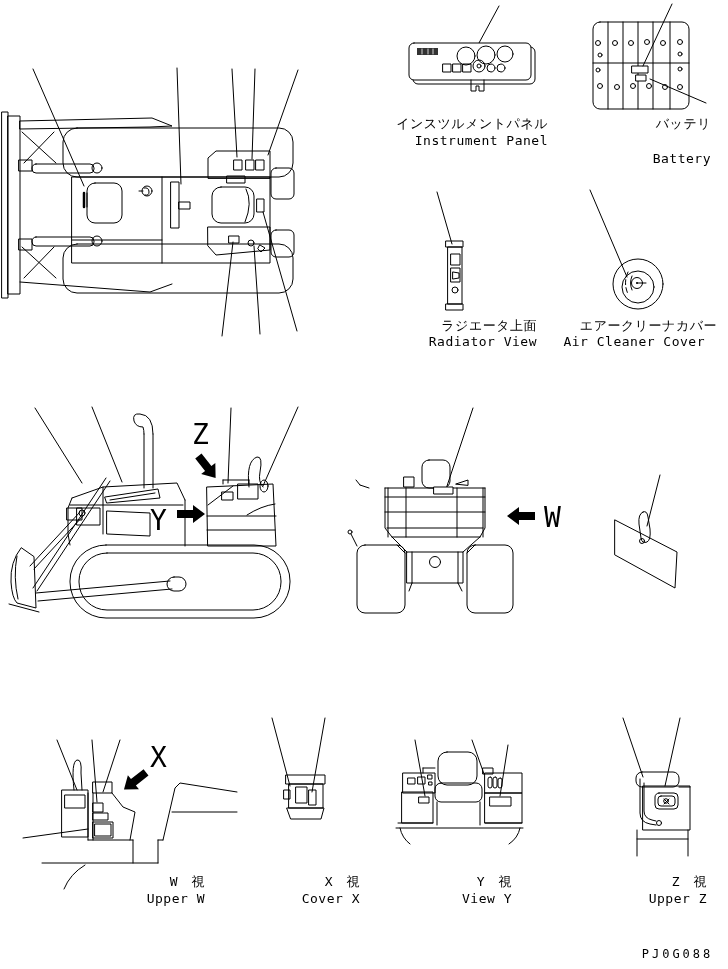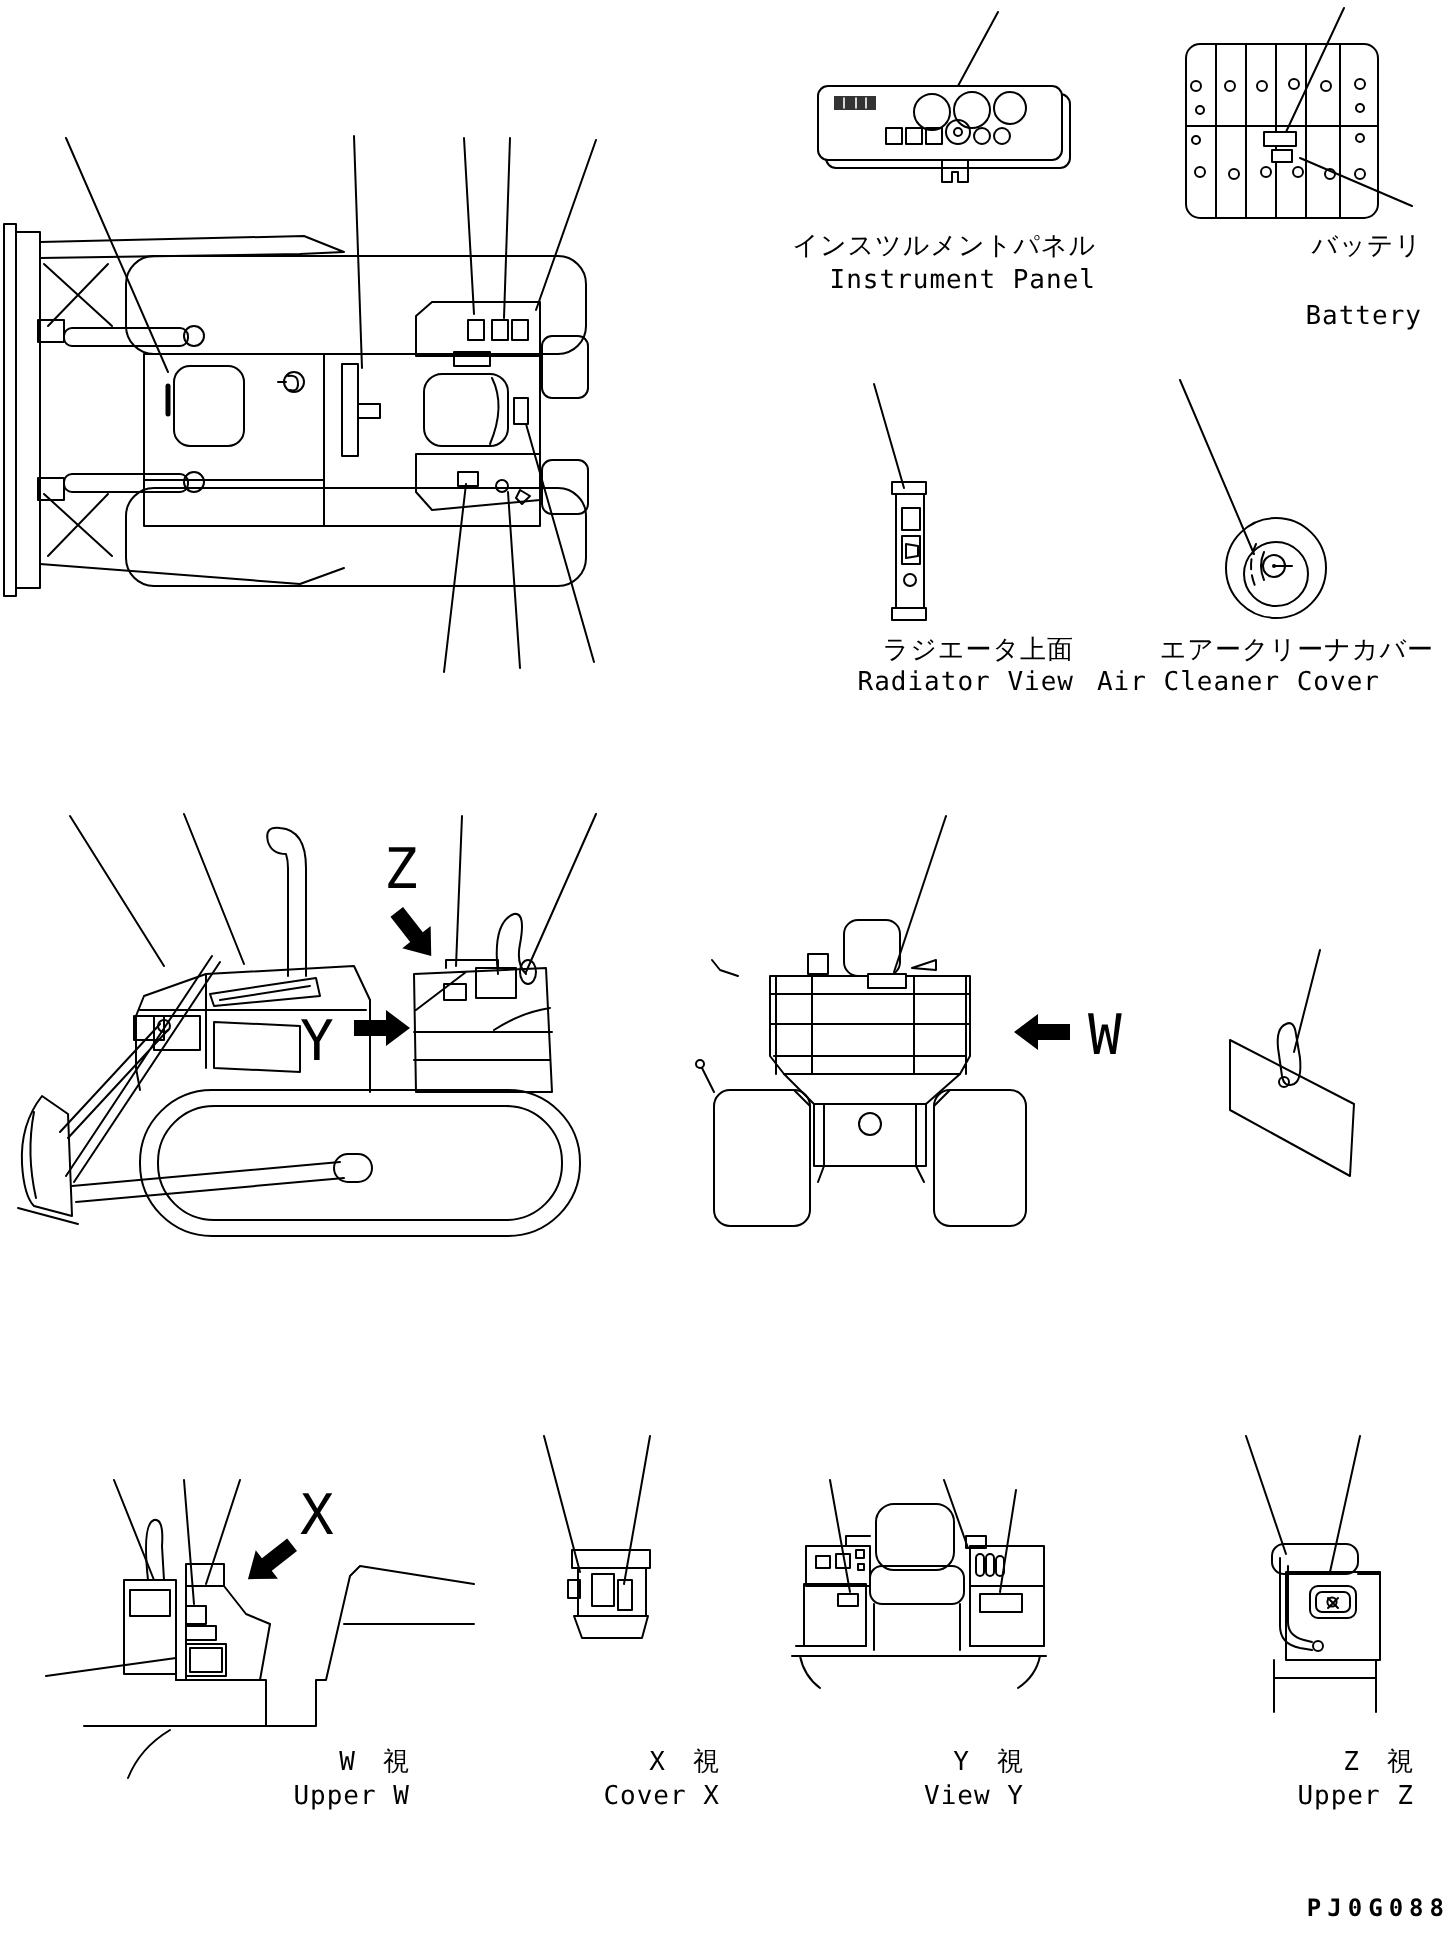--- a/index.html
+++ b/index.html
@@ -3,21 +3,21 @@
 <meta charset="utf-8">
 <style>
   html,body{margin:0;padding:0;}
   body{width:728px;height:969px;background:#ffffff;position:relative;overflow:hidden;
        font-family:"DejaVu Sans Mono","Liberation Mono",monospace;color:#000;}
   #page{position:absolute;inset:0;width:728px;height:969px;}
   svg{position:absolute;left:0;top:0;}
   .cap{position:absolute;font-size:13px;line-height:15px;text-align:right;
        letter-spacing:0.5px;white-space:nowrap;}
   .viewletter{position:absolute;font-size:28px;line-height:30px;font-weight:400;}
-  .code{position:absolute;font-size:12px;letter-spacing:3px;text-align:right;font-weight:bold;}
+  .code{position:absolute;font-size:12px;letter-spacing:3px;text-align:center;}
 </style>
 </head>
 <body>
 
 <div id="page">
 
 <svg width="728" height="969" viewBox="0 0 728 969" fill="none" stroke="#000" stroke-width="1" stroke-linecap="round" stroke-linejoin="round">
 
   <g>
 
@@ -271,21 +271,21 @@
 <div class="cap" style="left:388px;top:116px;width:160px">インスツルメントパネル</div>
 <div class="cap" style="left:388px;top:133px;width:160px">Instrument Panel</div>
 
 <div class="cap" style="left:571px;top:116px;width:140px">バッテリ</div>
 <div class="cap" style="left:571px;top:151px;width:140px">Battery</div>
 
 <div class="cap" style="left:382px;top:318px;width:155px">ラジエータ上面</div>
 <div class="cap" style="left:382px;top:334px;width:155px">Radiator View</div>
 
 <div class="cap" style="left:562px;top:318px;width:155px">エアークリーナカバー</div>
-<div class="cap" style="left:525px;top:334px;width:165px">Air Cleaner Cover</div>
+<div class="cap" style="left:540px;top:334px;width:165px">Air Cleaner Cover</div>
 
 <div class="cap" style="left:105px;top:874px;width:100px">W　視</div>
 <div class="cap" style="left:105px;top:891px;width:100px">Upper W</div>
 
 <div class="cap" style="left:260px;top:874px;width:100px">X　視</div>
 <div class="cap" style="left:260px;top:891px;width:100px">Cover X</div>
 
 <div class="cap" style="left:412px;top:874px;width:100px">Y　視</div>
 <div class="cap" style="left:412px;top:891px;width:100px">View Y</div>
 

